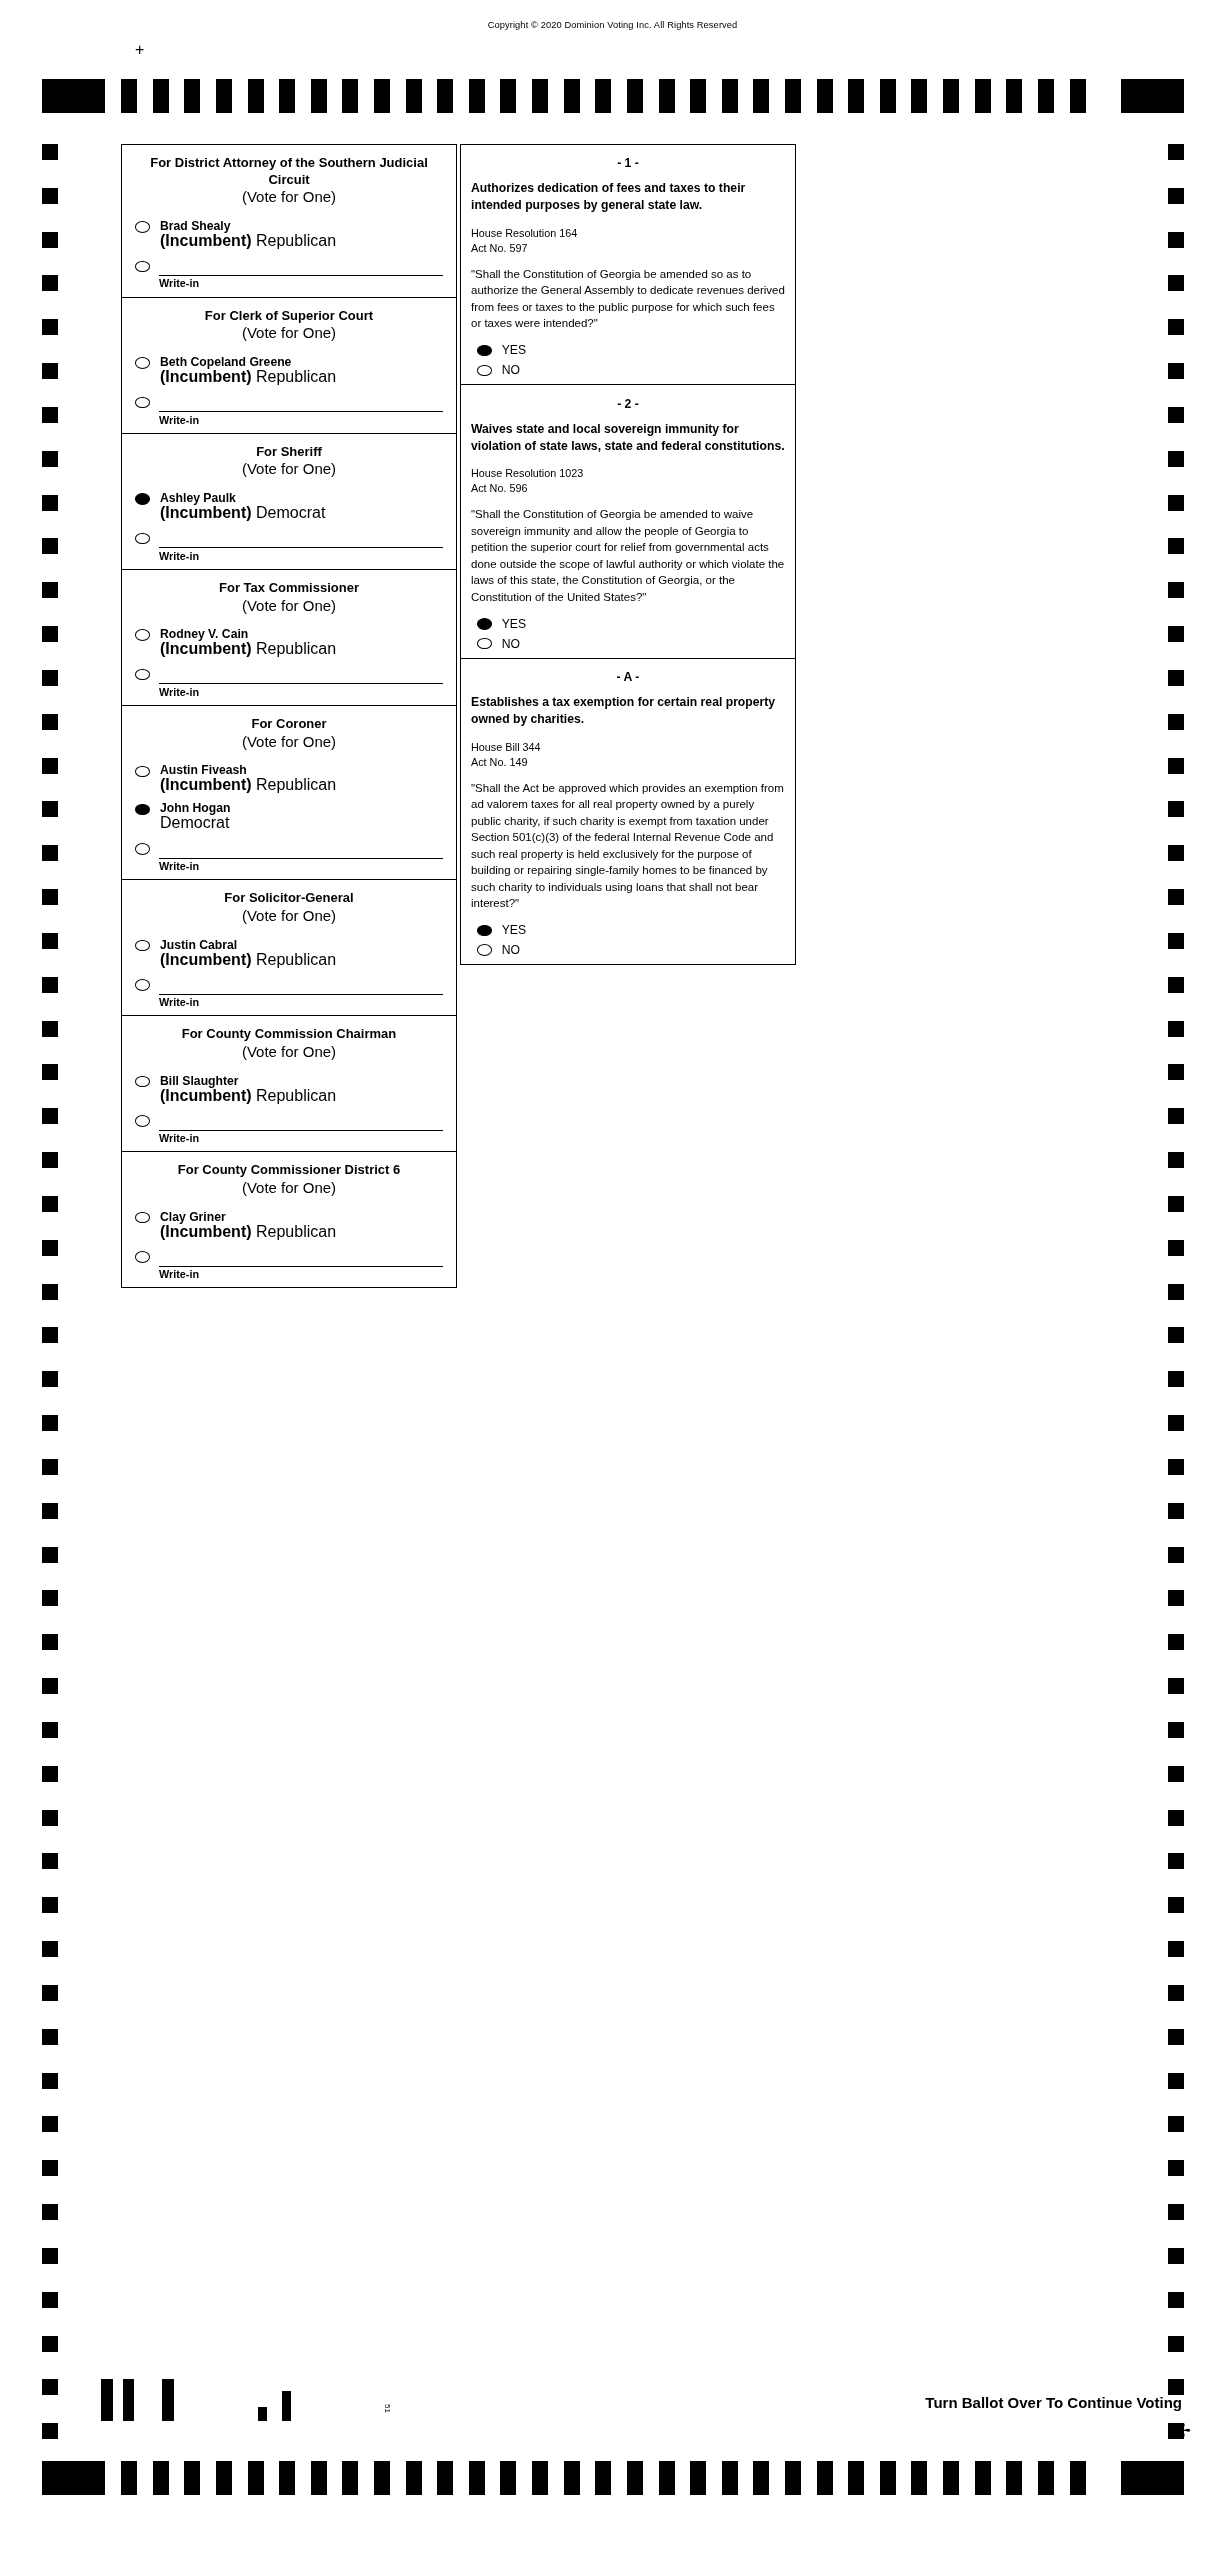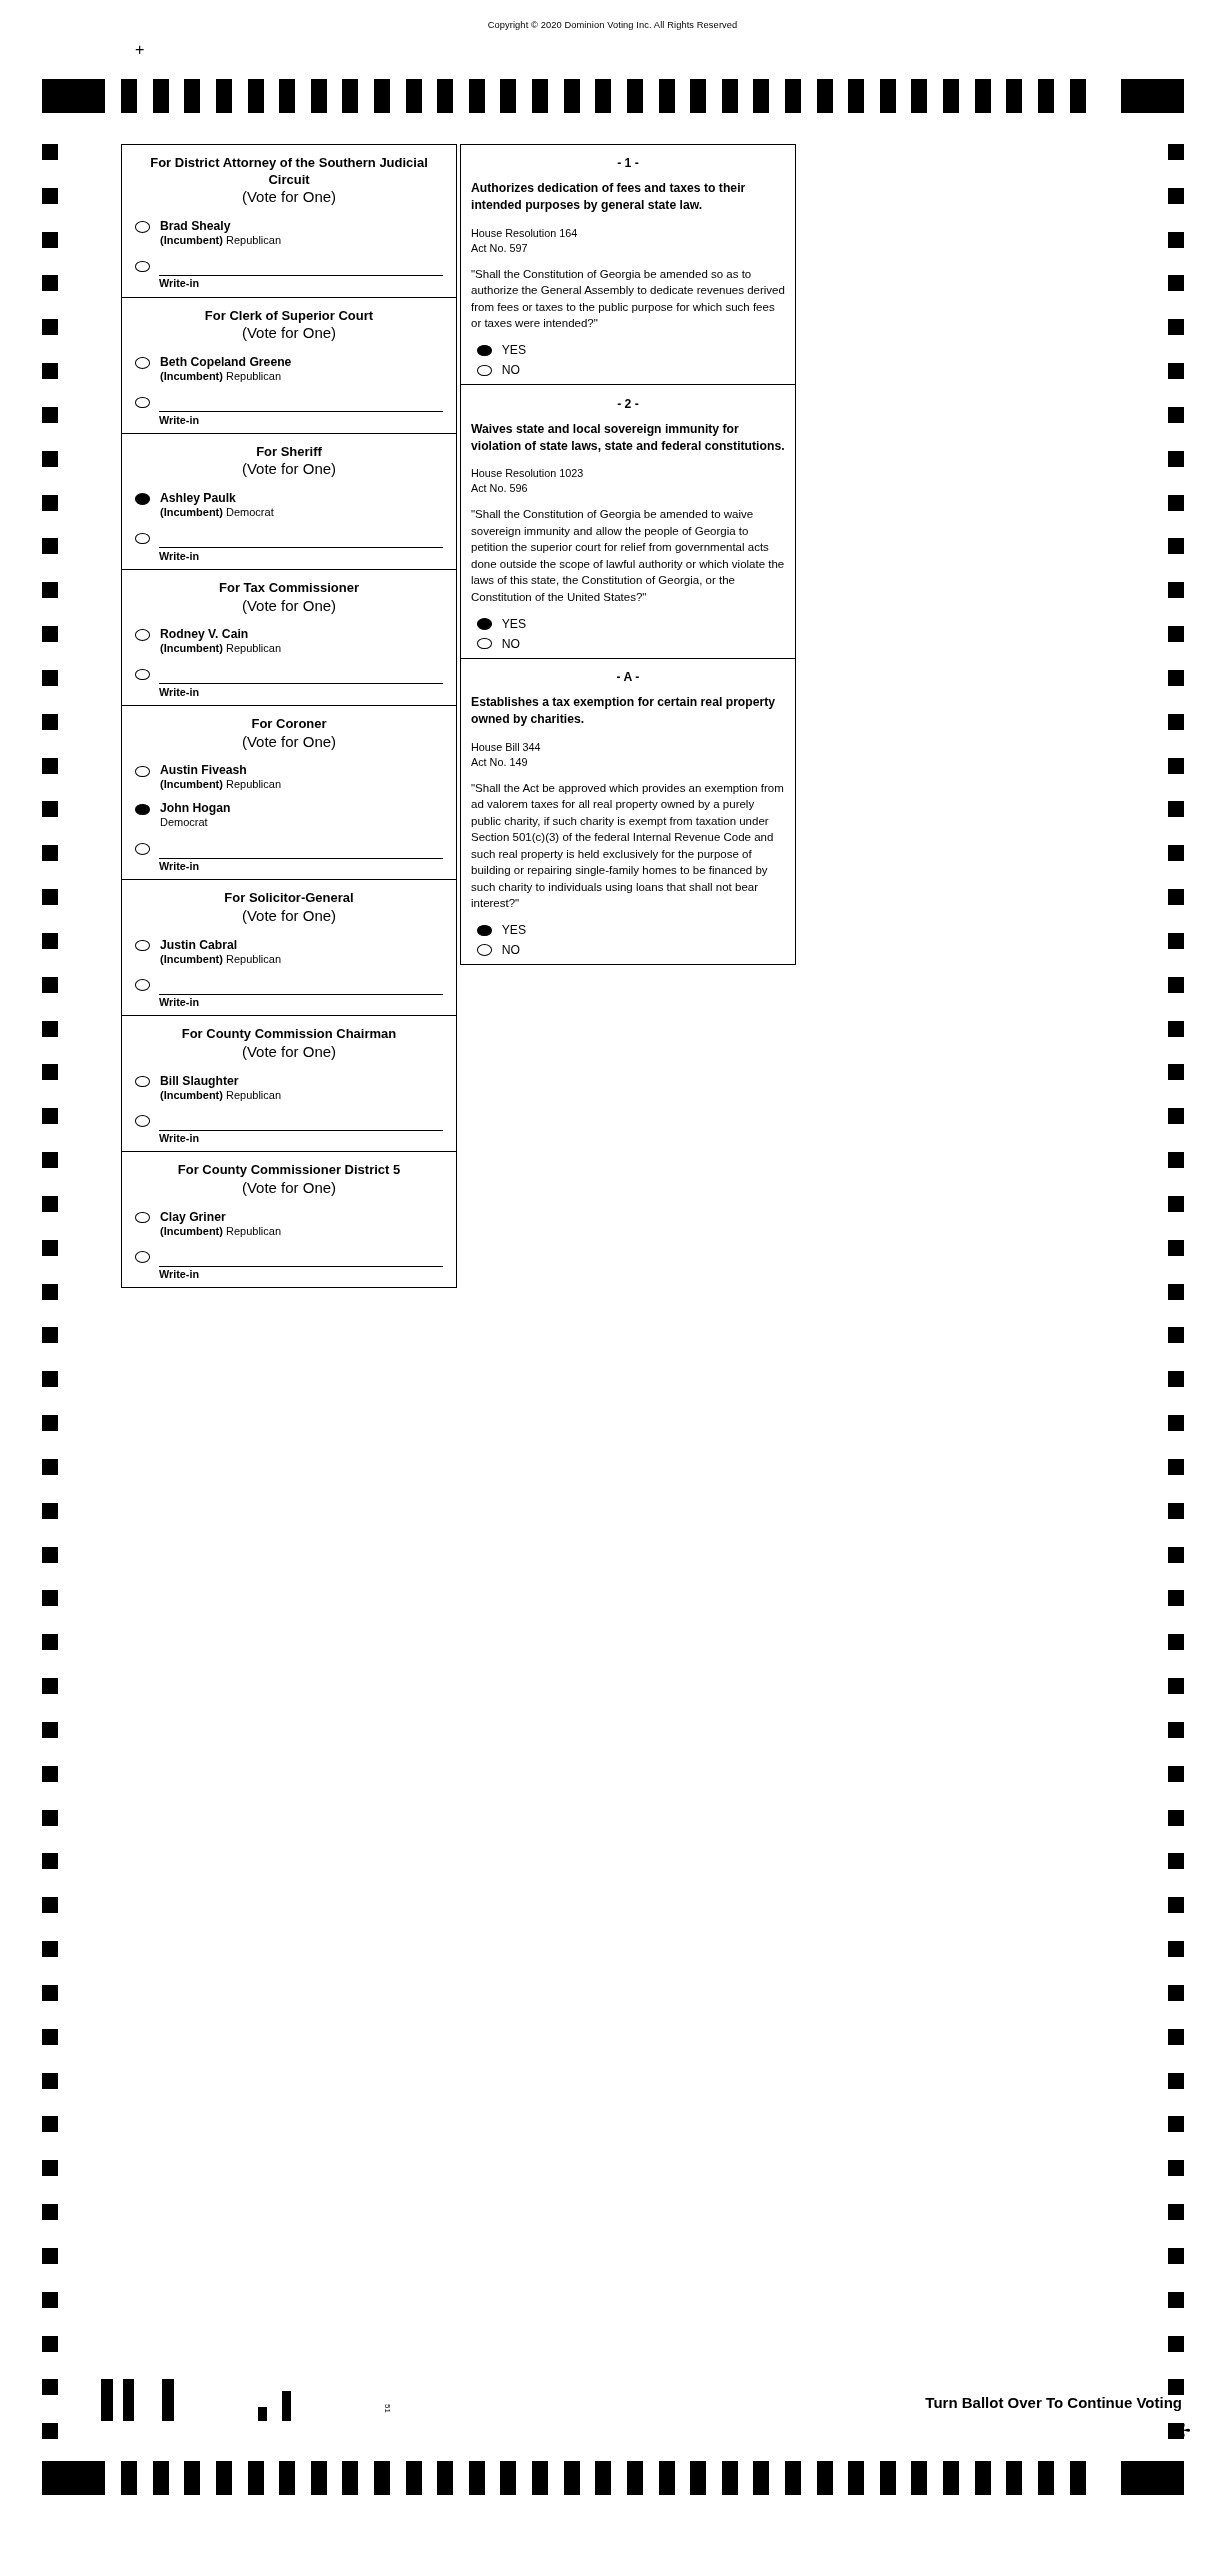--- a/index.html
+++ b/index.html
@@ -154,21 +154,21 @@
     box-sizing: border-box;
   }
   .oval.filled { background: #000; }
   .opt-text { line-height: 13.7px; }
   .cand-name {
     font-weight: bold;
     font-size: 12.2px;
     line-height: 14.4px;
   }
   .cand-party {
-    font-size: 11px;
+    font-size: 16px;
     line-height: 13px;
     margin-top: 0.7px;
   }
   .cand-party .incumbent { font-weight: bold; }
   .writein-row {
     display: flex;
     align-items: flex-start;
     padding: 7.2px 7.2px 0 13px;
   }
   .writein-line {
@@ -582,21 +582,21 @@
           <div class="writein-row">
             <div class="oval"></div>
           </div>
           <div class="writein-line">
             <div class="writein-label">Write-in</div>
           </div>
         </div>
       </div>
       <div class="contest">
         <div class="contest-header">
-          <div class="contest-title">For County Commissioner District 5</div>
+          <div class="contest-title">For County Commissioner District 6</div>
           <div class="contest-sub">(Vote for One)</div>
         </div>
         <div class="options">
           <div class="option">
             <div class="oval"></div>
             <div class="opt-text">
               <div class="cand-name">Clay Griner</div>
               <div class="cand-party"><span class="incumbent">(Incumbent)</span> <span>Republican</span></div>
             </div>
           </div>

